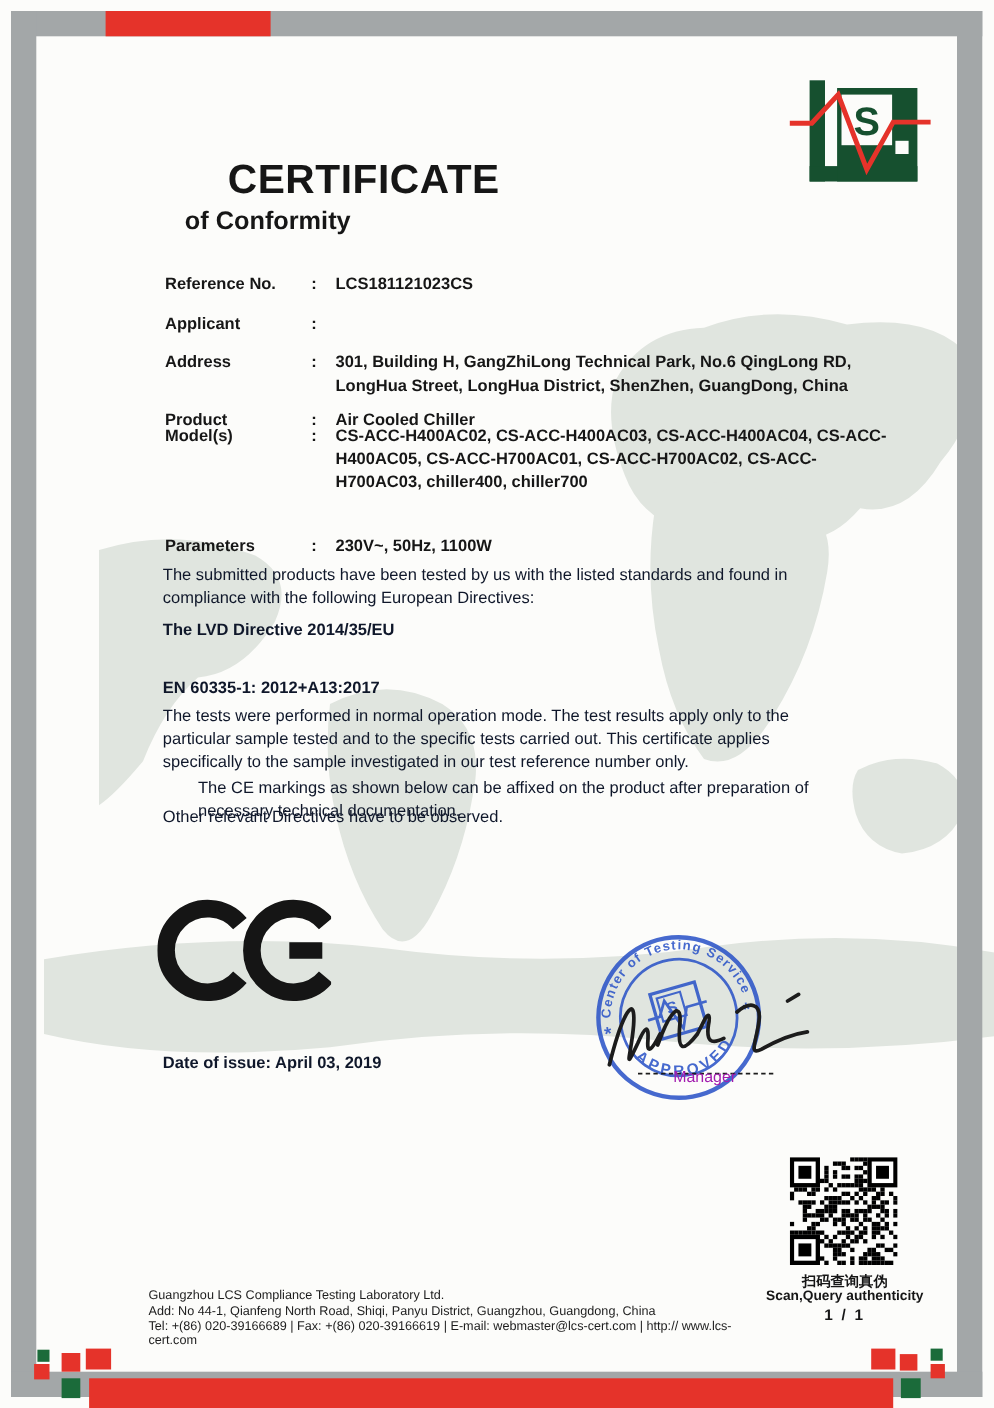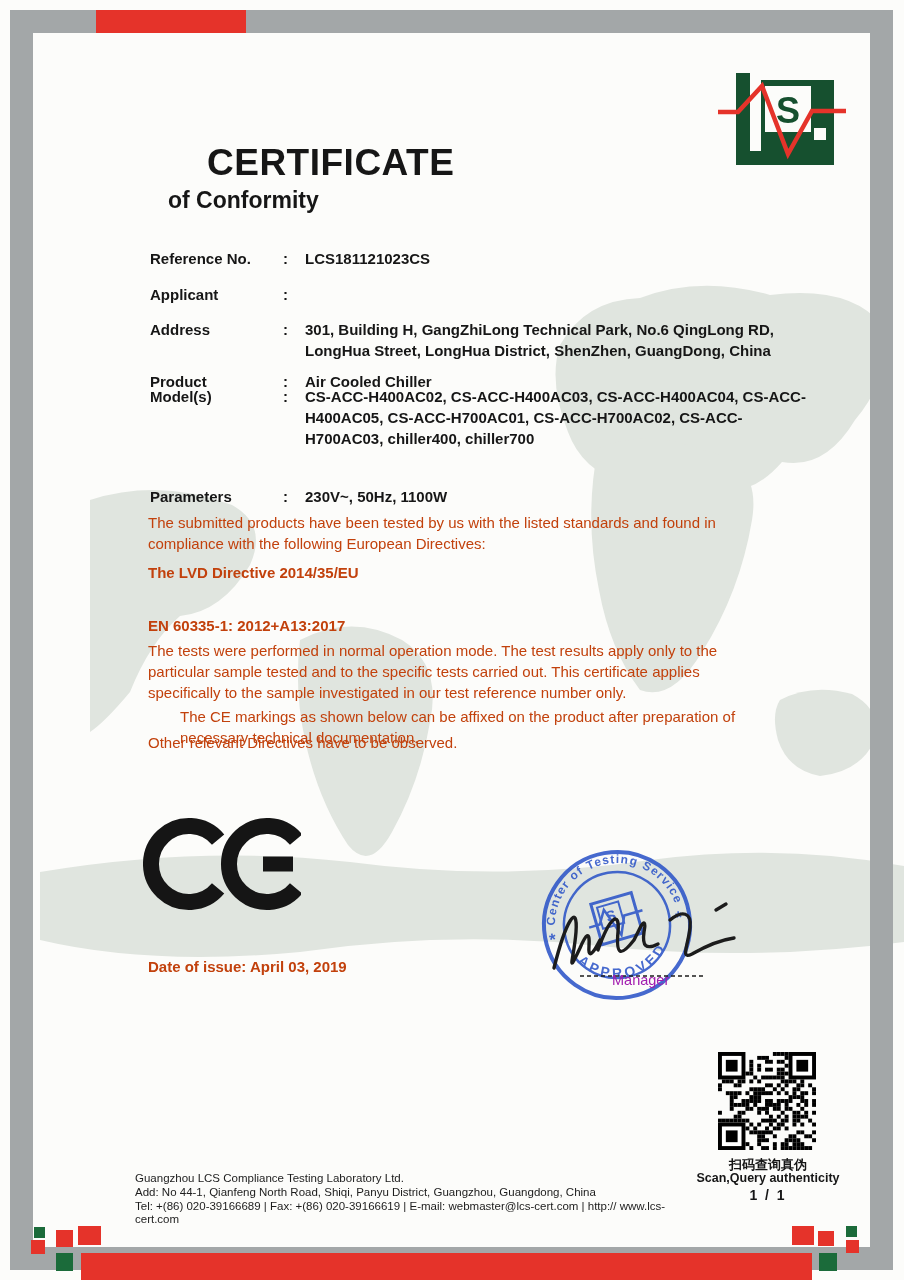--- a/index.html
+++ b/index.html
@@ -23,21 +23,21 @@
   .sq{position:absolute;}
   .sq.red{background:var(--red);} .sq.green{background:var(--green);}
   
   #map{left:0;top:0;width:904px;height:1280px;z-index:0;}
   .map-fill{fill:var(--map);}
   
   .z2{z-index:2;}
   .title{left:167px;top:142px;font-size:37px;font-weight:bold;letter-spacing:.5px;margin-left:40px;}
   .subtitle{left:168px;top:187px;font-size:23px;font-weight:bold;}
   .field-row{display:grid;grid-template-columns:133px 22px 502px;font-size:15px;font-weight:bold;line-height:21px;}
-  .body-text{font-size:15px;line-height:21px;color:#c2410c;}
+  .body-text{font-size:15px;line-height:21px;color:#0f172a;}
   .bold{font-weight:bold;}
   .g-fill{fill:var(--logo-green);}
   .white-fill{fill:#fcfcfa;}
   .red-line{stroke:var(--red);fill:none;}
   .blue-stroke{stroke:var(--blue);fill:none;}
   .blue-fill{fill:var(--blue);}
   .stamp-wrap{left:528px;top:836px;width:178px;height:178px;transform:rotate(-10deg);opacity:.88;}
   .sig-wrap{left:538px;top:888px;width:205px;height:108px;}
   .ink-stroke{stroke:#1c1c1c;fill:none;stroke-linecap:round;stroke-linejoin:round;}
   .footer-line{font-size:11.5px;line-height:13.8px;color:#1c1c1c;}

